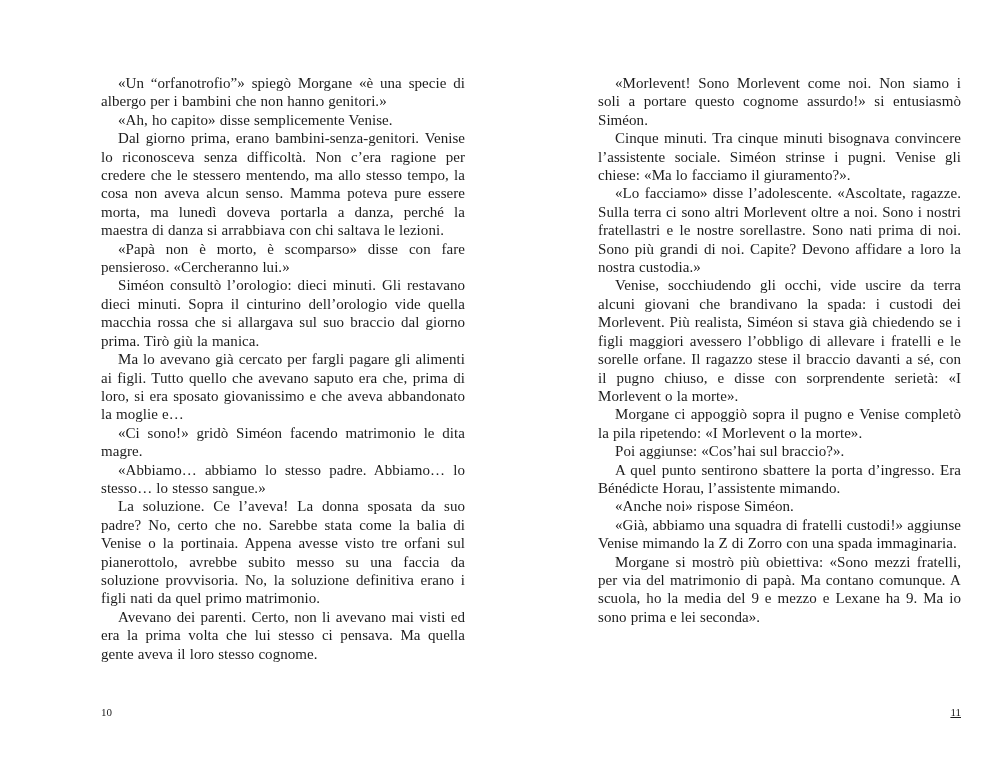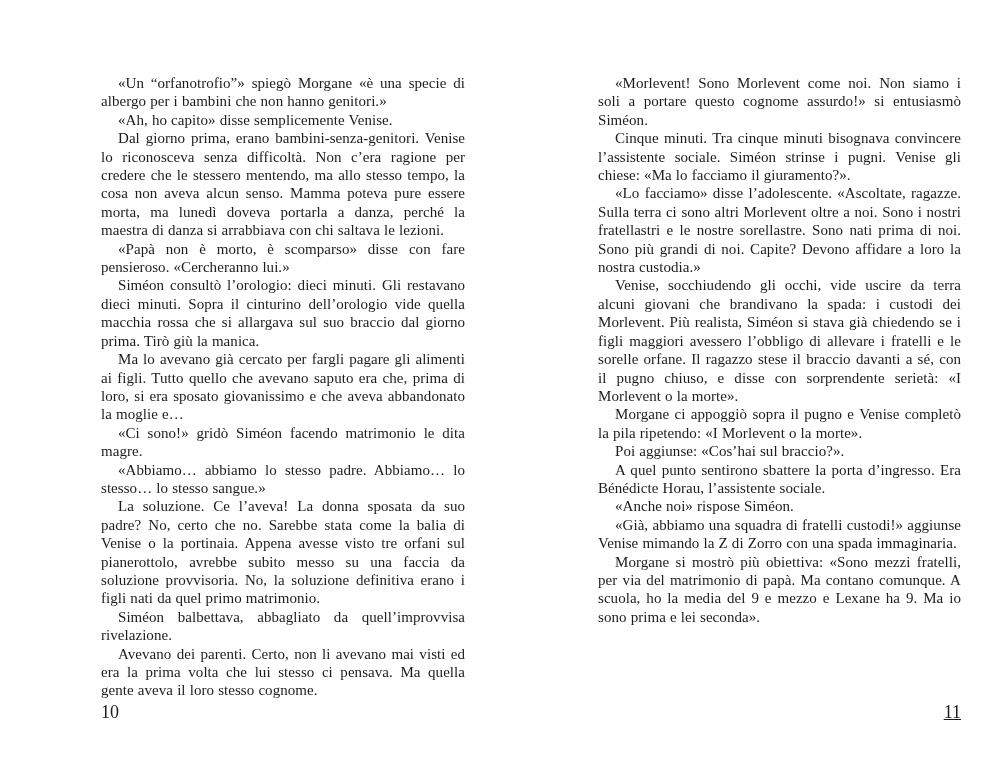--- a/index.html
+++ b/index.html
@@ -41,21 +41,21 @@
     text-align: justify;
     text-indent: 17px;
     letter-spacing: 0.05px;
     word-spacing: 0.3px;
     -webkit-hyphens: auto;
     hyphens: auto;
   }
   .page-number {
     position: absolute;
     top: 704px;
-    font-size: 18px;
+    font-size: 11px;
     line-height: 16px;
     color: #1c1c1c;
   }
   .page-left .page-number  { left: 0; text-align: left; }
   .page-right .page-number { right: 0; text-align: right; text-decoration: underline; }
 </style>
 </head>
 <body>
 
 <div class="spread">
@@ -64,35 +64,34 @@
     <div class="text-block">
       <p lang="it">«Un “orfanotrofio”» spiegò Morgane «è una specie di albergo per i bambini che non hanno genitori.»</p>
       <p lang="it">«Ah, ho capito» disse semplicemente Venise.</p>
       <p lang="it">Dal giorno prima, erano bambini-senza-genitori. Venise lo riconosceva senza difficoltà. Non c’era ragione per credere che le stessero mentendo, ma allo stesso tempo, la cosa non aveva alcun senso. Mamma poteva pure essere morta, ma lunedì doveva portarla a danza, perché la maestra di danza si arrabbiava con chi saltava le lezioni.</p>
       <p lang="it">«Papà non è morto, è scomparso» disse con fare pensieroso. «Cercheranno lui.»</p>
       <p lang="it">Siméon consultò l’orologio: dieci minuti. Gli restavano dieci minuti. Sopra il cinturino dell’orologio vide quella macchia rossa che si allargava sul suo braccio dal giorno prima. Tirò giù la manica.</p>
       <p lang="it">Ma lo avevano già cercato per fargli pagare gli alimenti ai figli. Tutto quello che avevano saputo era che, prima di loro, si era sposato giovanissimo e che aveva abbandonato la moglie e…</p>
       <p lang="it">«Ci sono!» gridò Siméon facendo matrimonio le dita magre.</p>
       <p lang="it">«Abbiamo… abbiamo lo stesso padre. Abbiamo… lo stesso… lo stesso sangue.»</p>
       <p lang="it">La soluzione. Ce l’aveva! La donna sposata da suo padre? No, certo che no. Sarebbe stata come la balia di Venise o la portinaia. Appena avesse visto tre orfani sul pianerottolo, avrebbe subito messo su una faccia da soluzione provvisoria. No, la soluzione definitiva erano i figli nati da quel primo matrimonio.</p>
-      <p lang="it">Siméon balbettava, abbagliato da quell’improvvisa rivelazione.</p>
       <p lang="it">Avevano dei parenti. Certo, non li avevano mai visti ed era la prima volta che lui stesso ci pensava. Ma quella gente aveva il loro stesso cognome.</p>
     </div>
     <div class="page-number">10</div>
   </section>
 
   <section class="page page-right">
     <div class="text-block">
       <p lang="it">«Morlevent! Sono Morlevent come noi. Non siamo i soli a portare questo cognome assurdo!» si entusiasmò Siméon.</p>
       <p lang="it">Cinque minuti. Tra cinque minuti bisognava convincere l’assistente sociale. Siméon strinse i pugni. Venise gli chiese: «Ma lo facciamo il giuramento?».</p>
       <p lang="it">«Lo facciamo» disse l’adolescente. «Ascoltate, ragazze. Sulla terra ci sono altri Morlevent oltre a noi. Sono i nostri fratellastri e le nostre sorellastre. Sono nati prima di noi. Sono più grandi di noi. Capite? Devono affidare a loro la nostra custodia.»</p>
       <p lang="it">Venise, socchiudendo gli occhi, vide uscire da terra alcuni giovani che brandivano la spada: i custodi dei Morlevent. Più realista, Siméon si stava già chiedendo se i figli maggiori avessero l’obbligo di allevare i fratelli e le sorelle orfane. Il ragazzo stese il braccio davanti a sé, con il pugno chiuso, e disse con sorprendente serietà: «I Morlevent o la morte».</p>
       <p lang="it">Morgane ci appoggiò sopra il pugno e Venise completò la pila ripetendo: «I Morlevent o la morte».</p>
       <p lang="it">Poi aggiunse: «Cos’hai sul braccio?».</p>
-      <p lang="it">A quel punto sentirono sbattere la porta d’ingresso. Era Bénédicte Horau, l’assistente sociale.</p>
+      <p lang="it">A quel punto sentirono sbattere la porta d’ingresso. Era Bénédicte Horau, l’assistente mimando.</p>
       <p lang="it">«Anche noi» rispose Siméon.</p>
       <p lang="it">«Già, abbiamo una squadra di fratelli custodi!» aggiunse Venise mimando la Z di Zorro con una spada immaginaria.</p>
       <p lang="it">Morgane si mostrò più obiettiva: «Sono mezzi fratelli, per via del matrimonio di papà. Ma contano comunque. A scuola, ho la media del 9 e mezzo e Lexane ha 9. Ma io sono prima e lei seconda».</p>
     </div>
     <div class="page-number">11</div>
   </section>
 
 </div>
 
 </body></html>

